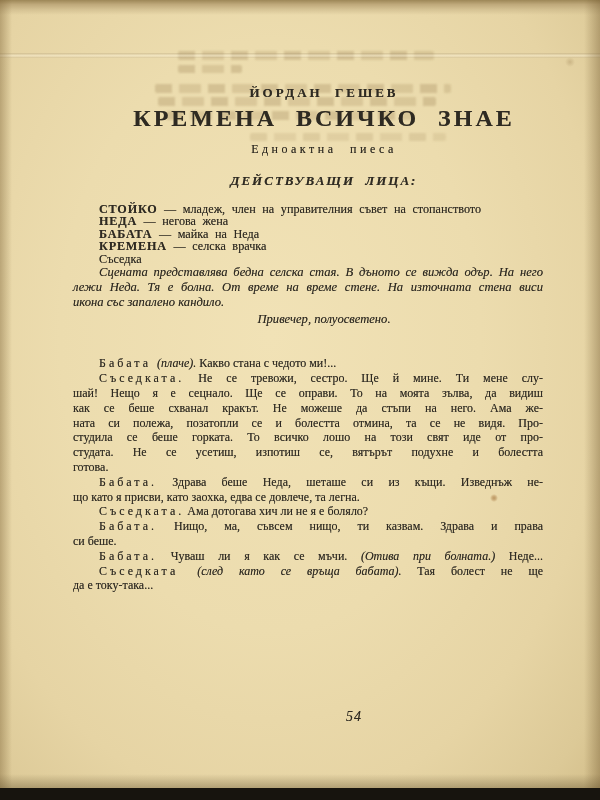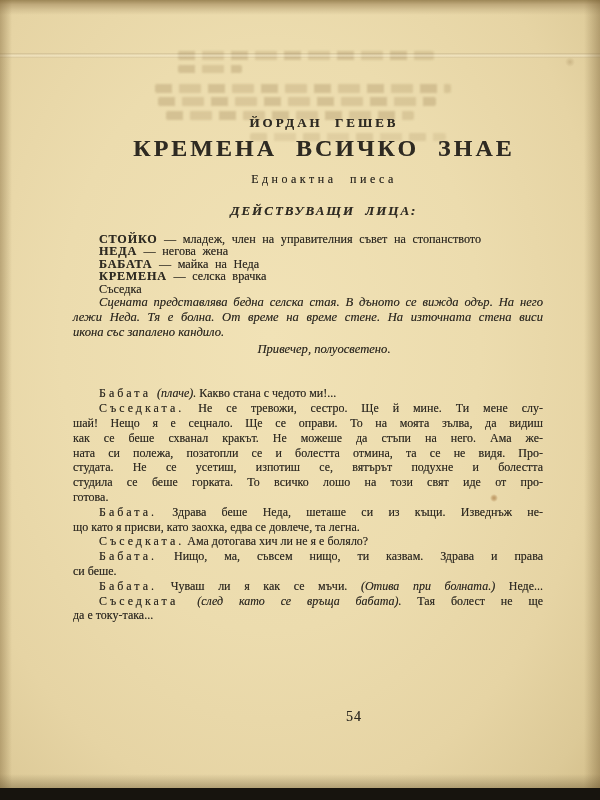--- a/index.html
+++ b/index.html
@@ -37,39 +37,39 @@
   .g1{left:178px;top:51px;width:256px;}
   .g2{left:178px;top:65px;width:64px;height:8px;}
   .g3{left:155px;top:84px;width:296px;}
   .g4{left:158px;top:97px;width:278px;}
   .g5{left:166px;top:111px;width:248px;}
   .g6{left:250px;top:133px;width:196px;height:8px;opacity:.55;}
 
   
   .content{position:absolute;left:73px;top:0;width:470px;}
   .center{text-align:center;transform:translateX(16px);}
-  .author{margin-top:116px;font-size:13px;font-weight:bold;letter-spacing:3px;word-spacing:6px;line-height:14px;}
+  .author{margin-top:86px;font-size:13px;font-weight:bold;letter-spacing:3px;word-spacing:6px;line-height:14px;}
   .title{margin-top:5px;font-size:24px;font-weight:bold;letter-spacing:3px;word-spacing:10px;line-height:26px;}
   .subtitle{margin-top:12px;font-size:12px;letter-spacing:3.5px;word-spacing:7px;line-height:13px;}
   .cast-heading{margin-top:18px;font-size:13px;font-weight:bold;font-style:italic;letter-spacing:2px;word-spacing:5px;line-height:14px;}
 
   .cast-list{margin-top:15px;padding-left:26px;font-size:12.2px;line-height:12.4px;word-spacing:3.5px;}
   .cast-name-bold{font-weight:bold;letter-spacing:.8px;}
 
   .stage-dir{margin-top:1px;font-style:italic;font-size:12.6px;line-height:13.2px;}
   .scene-note{margin-top:3px;font-style:italic;font-size:12.6px;line-height:13px;}
 
   .dialogue{margin-top:30px;font-size:12px;line-height:14.8px;}
   .tline{min-height:14.8px;}
   .ind{text-indent:26px;}
   .just{text-align:justify;text-align-last:justify;}
   .speaker{letter-spacing:3px;}
   .ital{font-style:italic;}
 
-  .page-number{position:absolute;left:346px;top:709px;font-size:14px;letter-spacing:1px;}
+  .page-number{position:absolute;left:346px;top:709px;font-size:14px;font-style:italic;letter-spacing:1px;}
 </style>
 </head>
 <body>
 
 <div class="page">
 
   <div class="ghost g1"></div>
   <div class="ghost g2"></div>
   <div class="ghost g3"></div>
   <div class="ghost g4"></div>
@@ -98,22 +98,22 @@
       </div>
 
     <div class="scene-note center">Привечер, полуосветено.</div>
 
     <div class="dialogue" id="dialogue">
         <div class="tline ind"><span class="speaker">Бабата </span><span class="ital">(плаче).</span><span> Какво стана с чедото ми!...</span></div>
         <div class="tline ind just"><span class="speaker">Съседката.</span><span> Не се тревожи, сестро. Ще й мине. Ти мене слу-</span></div>
         <div class="tline just"><span>шай! Нещо я е сецнало. Ще се оправи. То на моята зълва, да видиш</span></div>
         <div class="tline just"><span>как се беше схванал кракът. Не можеше да стъпи на него. Ама же-</span></div>
         <div class="tline just"><span>ната си полежа, позатопли се и болестта отмина, та се не видя. Про-</span></div>
+        <div class="tline just"><span>студила се беше горката. То всичко лошо на този свят иде от про-</span></div>
         <div class="tline just"><span>студата. Не се усетиш, изпотиш се, вятърът подухне и болестта</span></div>
-        <div class="tline just"><span>студила се беше горката. То всичко лошо на този свят иде от про-</span></div>
         <div class="tline"><span>готова.</span></div>
         <div class="tline ind just"><span class="speaker">Бабата.</span><span> Здрава беше Неда, шеташе си из къщи. Изведнъж не-</span></div>
         <div class="tline"><span>що като я присви, като заохка, едва се довлече, та легна.</span></div>
         <div class="tline ind"><span class="speaker">Съседката.</span><span> Ама дотогава хич ли не я е боляло?</span></div>
         <div class="tline ind just"><span class="speaker">Бабата.</span><span> Нищо, ма, съвсем нищо, ти казвам. Здрава и права</span></div>
         <div class="tline"><span>си беше.</span></div>
         <div class="tline ind just"><span class="speaker">Бабата.</span><span> Чуваш ли я как се мъчи. </span><span class="ital">(Отива при болната.)</span><span> Неде...</span></div>
         <div class="tline ind just"><span class="speaker">Съседката </span><span class="ital">(след като се връща бабата).</span><span> Тая болест не ще</span></div>
         <div class="tline"><span>да е току-така...</span></div>
       </div>

